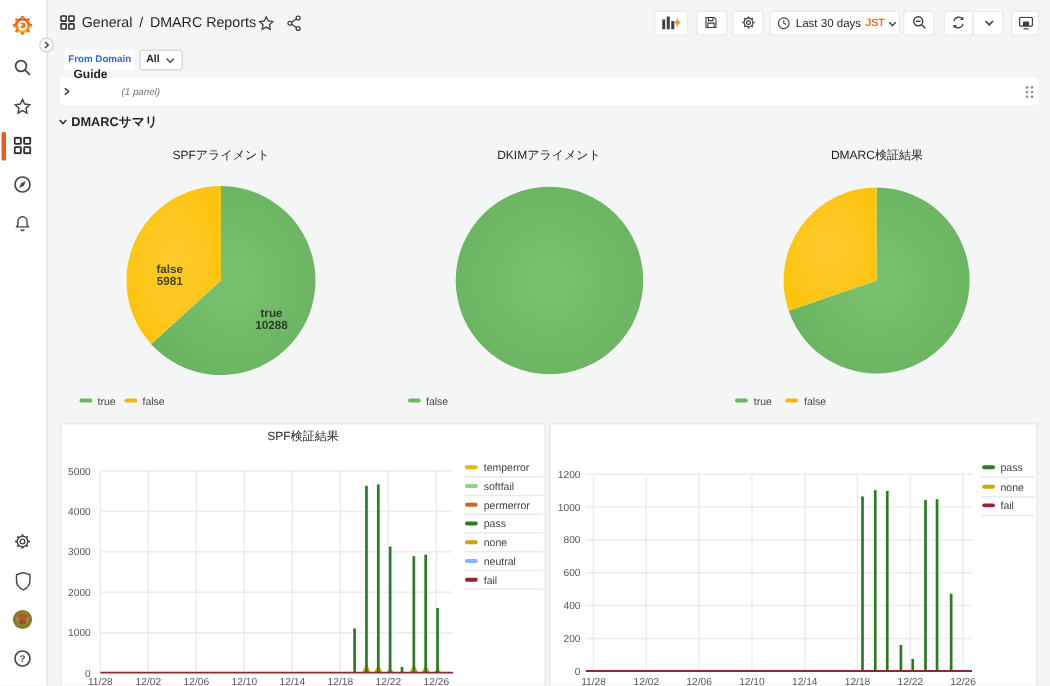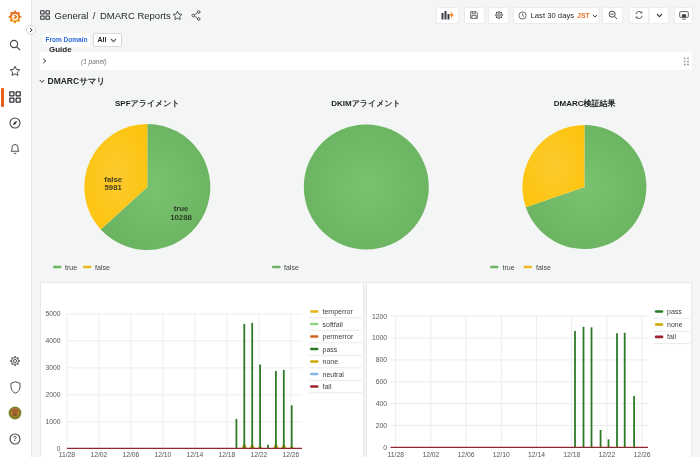--- a/index.html
+++ b/index.html
@@ -1,19 +1,19 @@
 <!DOCTYPE html>
 <html><head>
 <meta charset="utf-8">
 <style>
 * { margin:0; padding:0; box-sizing:border-box; }
 html,body { width:700px; height:457px; background:#f4f5f5; font-family:"Liberation Sans",sans-serif; overflow:hidden; }
 #stage { position:relative; width:597px; height:457px; }
 .abs { position:absolute; }
-.panel-title { font-size:8px; font-weight:bold; color:#1b1e22; text-align:center; }
+.panel-title { font-size:8px; font-weight:normal; color:#1b1e22; text-align:center; }
 svg text { font-family:"Liberation Sans",sans-serif; }
 </style>
 </head>
 <body>
 <div id="stage">
 
 <div class="abs" style="left:0;top:0;width:32px;height:457px;background:#ffffff;border-right:1px solid #e4e5e7;"></div>
 
 <svg class="abs" style="left:8px;top:10px;" width="14" height="14" viewBox="0 0 14 14">
   <defs>
@@ -242,20 +242,21 @@
 <svg class="abs" style="left:477.3px;top:92px;" width="215" height="185" viewBox="0 0 215 185">
   <path d="M107.4 95 L107.4 33 A62 62 0 1 1 48.78 115.19 Z" fill="url(#pgreen)"></path>
   <path d="M107.4 95 L48.78 115.19 A62 62 0 0 1 107.4 33 Z" fill="url(#pyellow)"></path>
   <rect x="13" y="173.7" width="8.5" height="2.6" rx="1.3" fill="#6cb562"></rect>
   <text x="25.5" y="177.7" font-size="7" fill="#44464b">true</text>
   <rect x="46.5" y="173.7" width="8.5" height="2.6" rx="1.3" fill="#edb71c"></rect>
   <text x="59" y="177.7" font-size="7" fill="#44464b">false</text>
 </svg>
 
 <div class="abs" style="left:40px;top:281.5px;width:324px;height:176px;background:#fff;border:1px solid #e7e8ea;border-radius:1px;"></div>
+<div class="abs panel-title" style="left:40px;top:285px;width:324px;">SPF検証結果</div>
 <svg class="abs" style="left:40px;top:281.5px;" width="324" height="176" viewBox="0 0 324 176">
   <g stroke="#ebecee" stroke-width="1">
     <line x1="26.9" y1="32" x2="262" y2="32"></line>
     <line x1="26.9" y1="58.94" x2="262" y2="58.94"></line>
     <line x1="26.9" y1="85.88" x2="262" y2="85.88"></line>
     <line x1="26.9" y1="112.82" x2="262" y2="112.82"></line>
     <line x1="26.9" y1="139.76" x2="262" y2="139.76"></line>
     <line x1="26.9" y1="32" x2="26.9" y2="166.7"></line>
     <line x1="58.9" y1="32" x2="58.9" y2="166.7"></line>
     <line x1="90.9" y1="32" x2="90.9" y2="166.7"></line>

